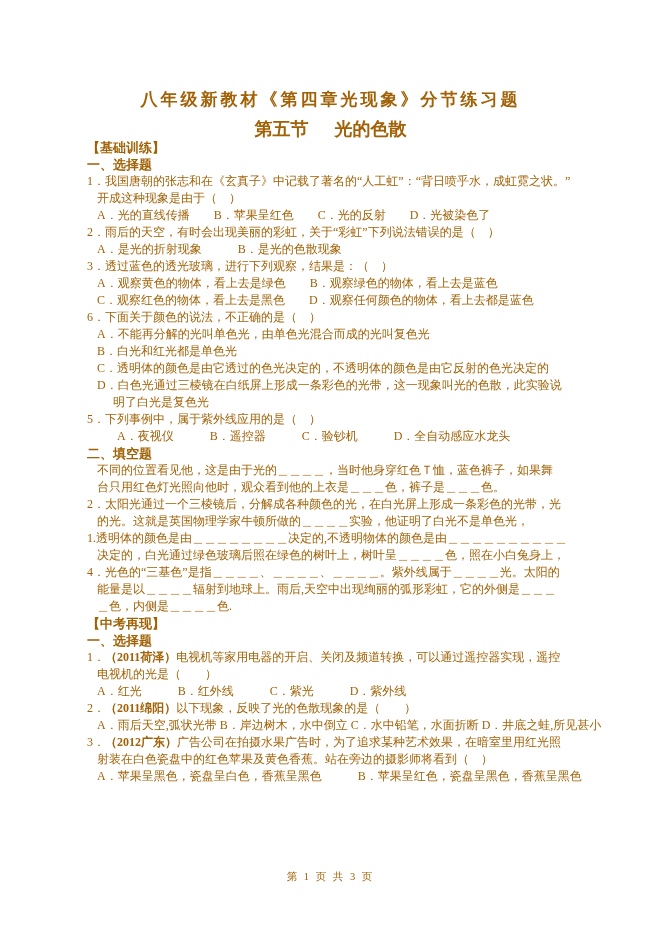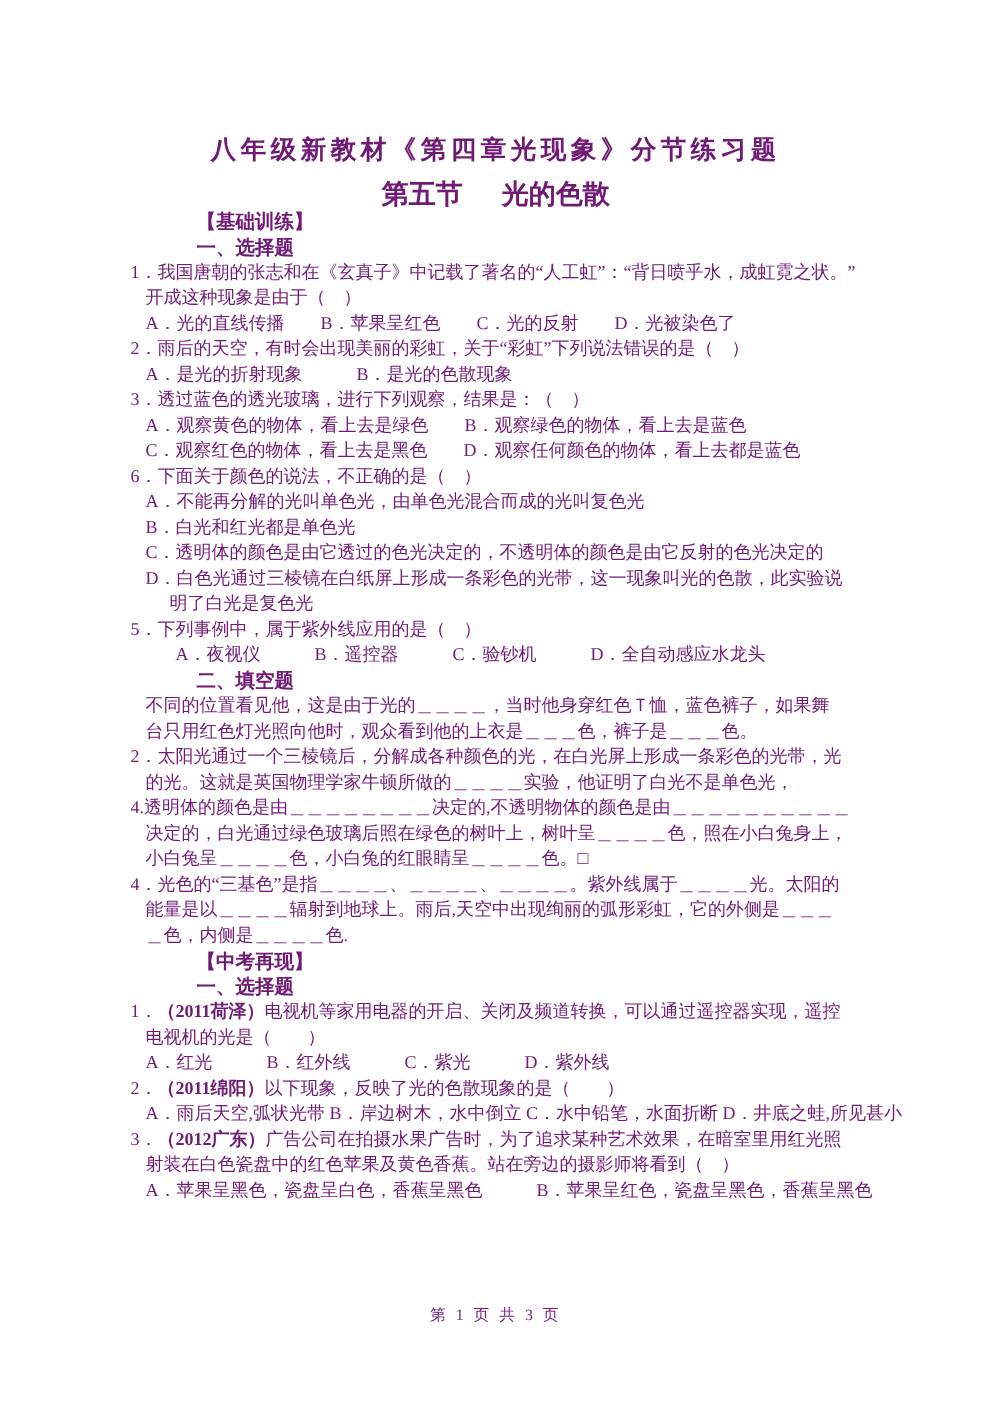--- a/index.html
+++ b/index.html
@@ -5,21 +5,21 @@
   html, body {
     margin: 0;
     padding: 0;
     background: #ffffff;
   }
   .page {
     position: relative;
     width: 661px;
     height: 935px;
     background: #ffffff;
-    color: #701a75;
+    color: #a16207;
     font-family: "Liberation Serif", "DejaVu Serif", serif;
     overflow: hidden;
   }
   .doc-title {
     position: absolute;
     top: 88px;
     left: 0;
     right: 0;
     text-align: center;
     font-size: 17px;
@@ -49,21 +49,20 @@
   }
   .line {
     height: 17px;
     line-height: 17px;
     font-size: 12px;
     white-space: nowrap;
   }
   .line.heading {
     font-weight: bold;
     font-size: 13px;
-    margin-left: 44px;
   }
   .indent-1 { padding-left: 10px; }
   .indent-2 { padding-left: 26px; }
   .indent-3 { padding-left: 30px; }
   .run-bold { font-weight: bold; }
   .doc-footer {
     position: absolute;
     top: 870px;
     left: 0;
     right: 0;
@@ -100,23 +99,22 @@
       <div class="line indent-1"><span class="run">C．透明体的颜色是由它透过的色光决定的，不透明体的颜色是由它反射的色光决定的</span></div>
       <div class="line indent-1"><span class="run">D．白色光通过三棱镜在白纸屏上形成一条彩色的光带，这一现象叫光的色散，此实验说</span></div>
       <div class="line indent-2"><span class="run">明了白光是复色光</span></div>
       <div class="line"><span class="run">5．下列事例中，属于紫外线应用的是（　）</span></div>
       <div class="line indent-3"><span class="run">A．夜视仪　　　B．遥控器　　　C．验钞机　　　D．全自动感应水龙头</span></div>
       <div class="line heading"><span class="run run-bold">二、填空题</span></div>
       <div class="line indent-1"><span class="run">不同的位置看见他，这是由于光的＿＿＿＿，当时他身穿红色Ｔ恤，蓝色裤子，如果舞</span></div>
       <div class="line indent-1"><span class="run">台只用红色灯光照向他时，观众看到他的上衣是＿＿＿色，裤子是＿＿＿色。</span></div>
       <div class="line"><span class="run">2．太阳光通过一个三棱镜后，分解成各种颜色的光，在白光屏上形成一条彩色的光带，光</span></div>
       <div class="line indent-1"><span class="run">的光。这就是英国物理学家牛顿所做的＿＿＿＿实验，他证明了白光不是单色光，</span></div>
-      <div class="line"><span class="run">4.透明体的颜色是由＿＿＿＿＿＿＿＿决定的,不透明物体的颜色是由＿＿＿＿＿＿＿＿＿＿</span></div>
+      <div class="line"><span class="run">1.透明体的颜色是由＿＿＿＿＿＿＿＿决定的,不透明物体的颜色是由＿＿＿＿＿＿＿＿＿＿</span></div>
       <div class="line indent-1"><span class="run">决定的，白光通过绿色玻璃后照在绿色的树叶上，树叶呈＿＿＿＿色，照在小白兔身上，</span></div>
-      <div class="line indent-1"><span class="run">小白兔呈＿＿＿＿色，小白兔的红眼睛呈＿＿＿＿色。□</span></div>
       <div class="line"><span class="run">4．光色的“三基色”是指＿＿＿＿、＿＿＿＿、＿＿＿＿。紫外线属于＿＿＿＿光。太阳的</span></div>
       <div class="line indent-1"><span class="run">能量是以＿＿＿＿辐射到地球上。雨后,天空中出现绚丽的弧形彩虹，它的外侧是＿＿＿</span></div>
       <div class="line indent-1"><span class="run">＿色，内侧是＿＿＿＿色.</span></div>
       <div class="line heading"><span class="run run-bold">【中考再现】</span></div>
       <div class="line heading"><span class="run run-bold">一、选择题</span></div>
       <div class="line"><span class="run">1．</span><span class="run run-bold">（2011荷泽）</span><span class="run">电视机等家用电器的开启、关闭及频道转换，可以通过遥控器实现，遥控</span></div>
       <div class="line indent-1"><span class="run">电视机的光是（　　）</span></div>
       <div class="line indent-1"><span class="run">A．红光　　　B．红外线　　　C．紫光　　　D．紫外线</span></div>
       <div class="line"><span class="run">2．</span><span class="run run-bold">（2011绵阳）</span><span class="run">以下现象，反映了光的色散现象的是（　　）</span></div>
       <div class="line indent-1"><span class="run">A．雨后天空,弧状光带 B．岸边树木，水中倒立 C．水中铅笔，水面折断 D．井底之蛙,所见甚小</span></div>

